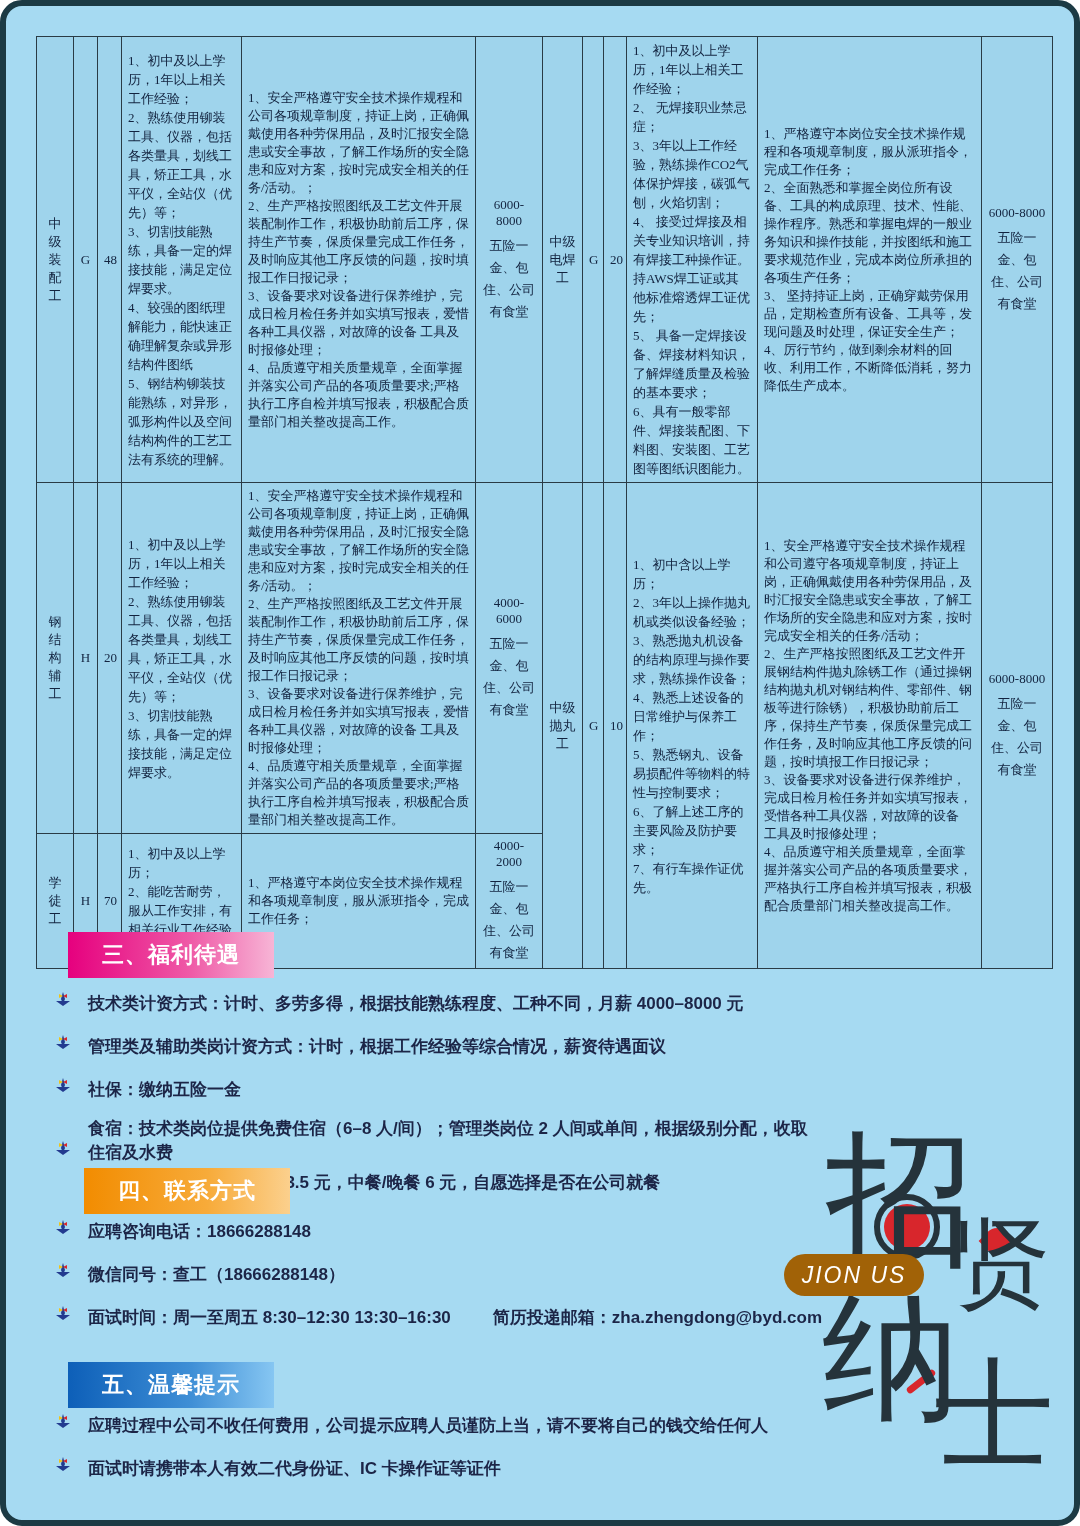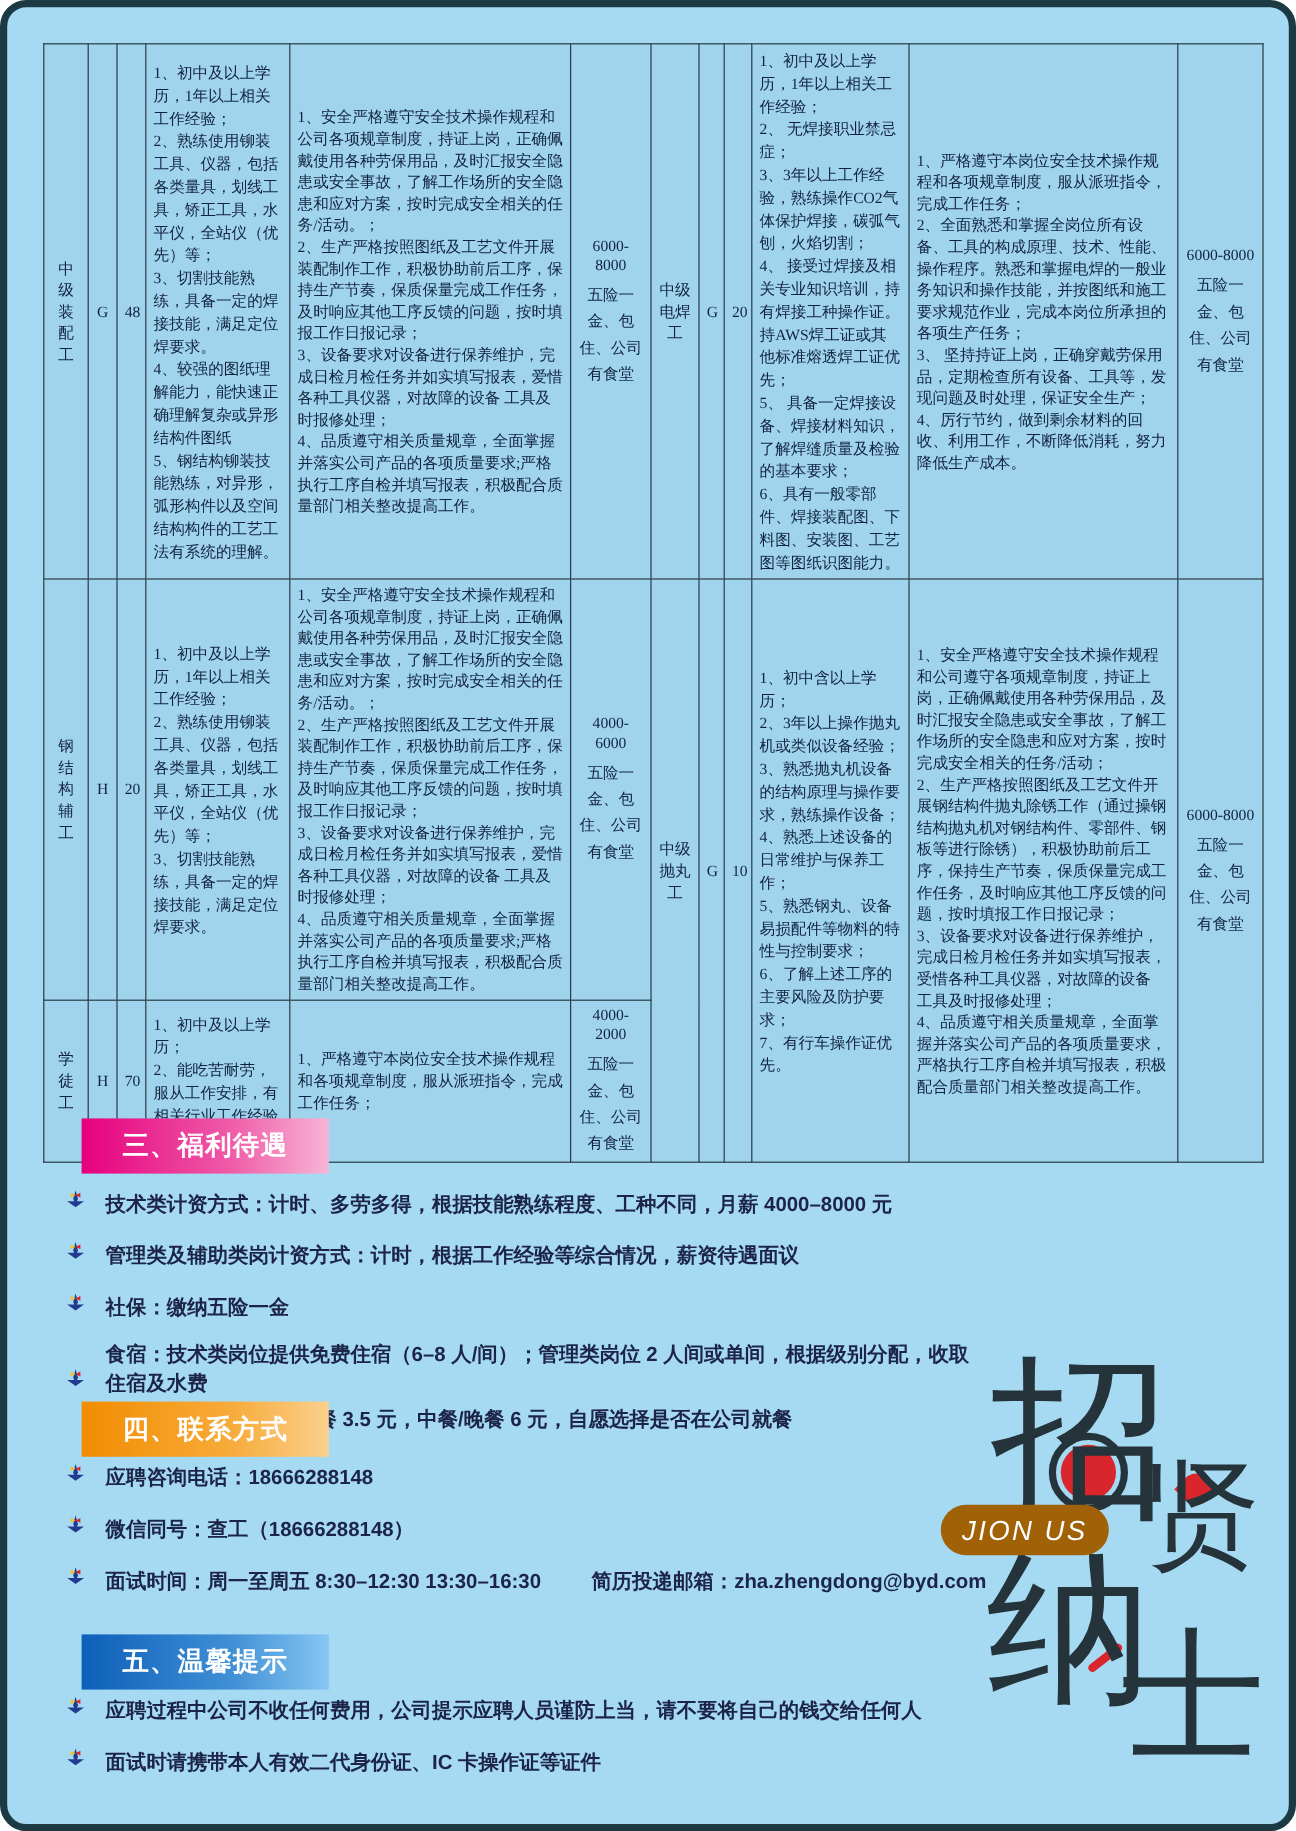--- a/index.html
+++ b/index.html
@@ -35,21 +35,21 @@
   .pre.duty{line-height:18px;}
   .salary-range{display:block;text-align:center;margin-bottom:6px;}
   .salary-benefits{display:block;text-align:center;line-height:22px;}
   
   .sec-header{
     position:absolute;left:62px;
     color:#ffffff;font-size:22px;font-weight:bold;
     padding:8px 34px;letter-spacing:1px;
   }
   .sec-header.pink{background:linear-gradient(90deg,#e6007e 0%,#ef5ba7 60%,#f7b5d6 100%);}
-  .sec-header.orange{background:linear-gradient(90deg,#f28c00 0%,#f7ab3a 60%,#fbd08d 100%);}
+  .sec-header.orange{background:linear-gradient(90deg,#f28c00 0%,#f7ab3a 60%,#fbd08d 100%);margin-left:16px;}
   .sec-header.blue{background:linear-gradient(90deg,#0d5fb8 0%,#3f8fd6 60%,#86c6f2 100%);}
   
   .blist{position:absolute;left:48px;right:260px;}
   .bitem{
     display:flex;align-items:flex-end;
     margin-bottom:15px;
     font-size:17px;font-weight:600;color:#1c2547;
     line-height:24px;
   }
   .bitem .bicon{flex:0 0 18px;margin-right:16px;margin-top:3px;}

